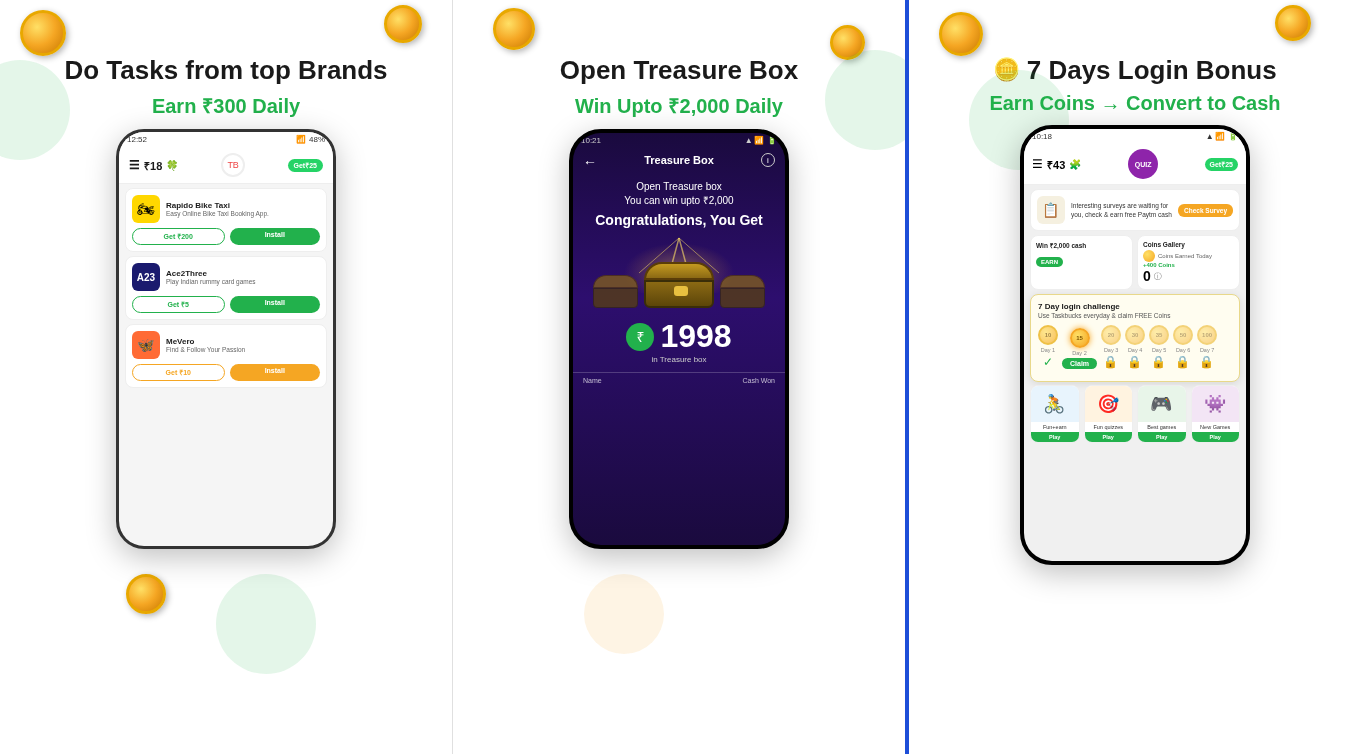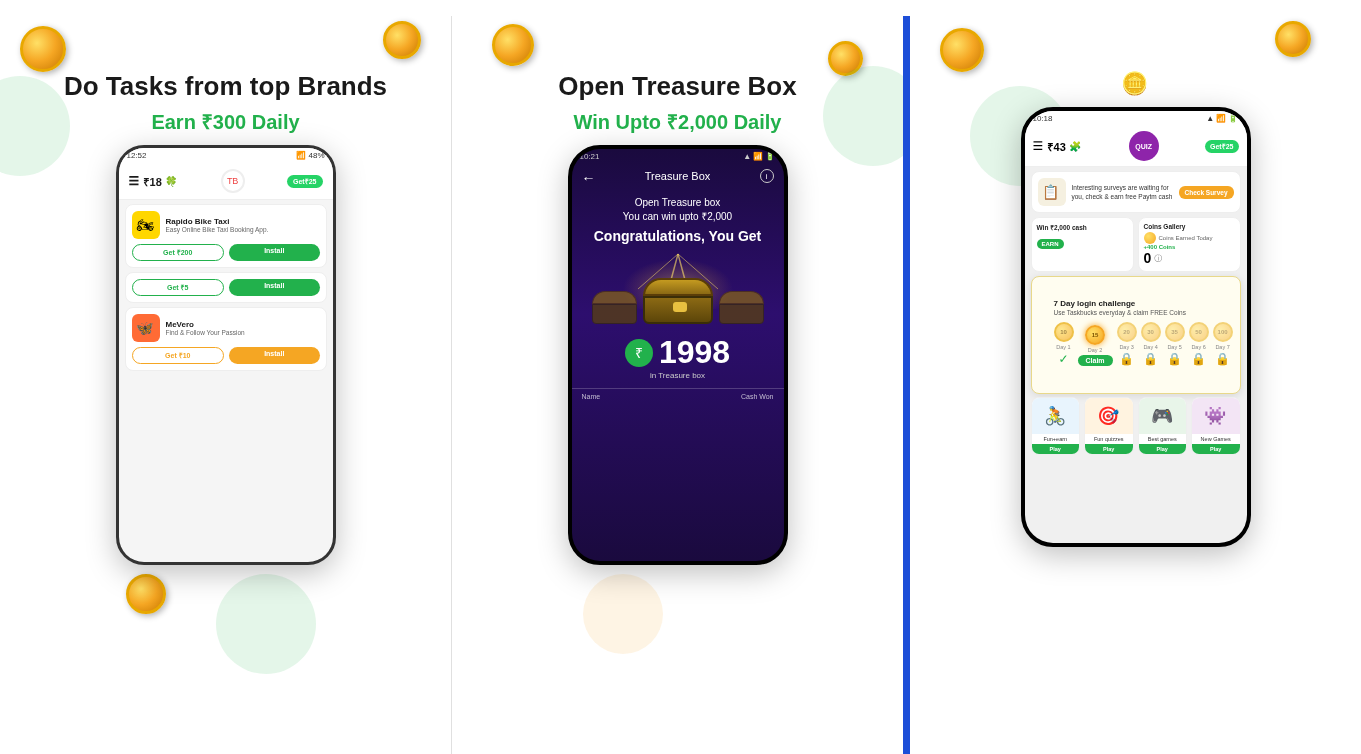--- a/index.html
+++ b/index.html
@@ -10,21 +10,20 @@
       height: 754px;
       overflow: hidden;
       display: flex;
       flex-direction: column;
     }
 
     .main-container {
       display: flex;
       flex: 1;
       width: 100%;
-      margin-top: 16px;
     }
 
     
     .coin {
       width: 52px;
       height: 52px;
       background: radial-gradient(circle at 35% 35%, #ffe066, #f5a623, #c87800);
       border-radius: 50%;
       border: 3px solid #e8a800;
       box-shadow: 2px 2px 6px rgba(0,0,0,0.3);
@@ -36,21 +35,21 @@
       flex: 1;
       position: relative;
       display: flex;
       flex-direction: column;
       align-items: center;
       padding: 0 10px;
       overflow: hidden;
     }
 
     .section-1 { background: #fff; border-right: 1px solid #e0e0e0; }
-    .section-2 { background: #fff; border-right: 7px solid #1d4ed8; }
+    .section-2 { background: #fff; border-right: 4px solid #1d4ed8; }
     .section-3 { background: #fff; }
 
     .section-title {
       font-size: 26px;
       font-weight: 800;
       color: #1a1a1a;
       margin-top: 40px;
       text-align: center;
       line-height: 1.2;
     }
@@ -386,21 +385,21 @@
       font-weight: 700;
       display: inline-block;
       margin-top: 3px;
     }
 
     
     .login-challenge-card {
       background: #fffdf0;
       margin: 3px 6px;
       border-radius: 8px;
-      padding: 22px;
+      padding: 7px;
       border: 1px solid #e8d88a;
       box-shadow: 0 2px 8px rgba(0,0,0,0.1);
     }
 
     .challenge-title {
       font-size: 8px;
       font-weight: 800;
       color: #1a1a1a;
       margin-bottom: 1px;
     }
@@ -589,20 +588,27 @@
                 <div class="task-info-desc">Easy Online Bike Taxi Booking App.</div>
               </div>
             </div>
             <div class="task-buttons">
               <div class="btn-earn btn-earn-green">Get ₹200</div>
               <div class="btn-install btn-install-green">Install</div>
             </div>
           </div>
 
           <div class="task-card">
+            <div class="task-card-top">
+              <div class="task-icon task-icon-ace">A23</div>
+              <div>
+                <div class="task-info-title">Ace2Three</div>
+                <div class="task-info-desc">Play Indian rummy card games</div>
+              </div>
+            </div>
             <div class="task-buttons">
               <div class="btn-earn btn-earn-green">Get ₹5</div>
               <div class="btn-install btn-install-green">Install</div>
             </div>
           </div>
 
           <div class="task-card">
             <div class="task-card-top">
               <div class="task-icon task-icon-mevero">🦋</div>
               <div>
@@ -637,21 +643,21 @@
       <div class="phone" style="background:#000; border-color:#000; border-radius:32px; border-width:4px;">
         <div class="phone2-screen">
 
           <div class="phone2-status">
             <span>10:21</span>
             <span>▲ 📶 🔋</span>
           </div>
 
           <div class="phone2-header">
             <span style="font-size:14px;">←</span>
-            <span style="font-size:11px; font-weight:400;">Treasure Box</span>
+            <span style="font-size:11px; font-weight:700;">Treasure Box</span>
             <span style="font-size:12px; border:1px solid #ccc; border-radius:50%; width:14px; height:14px; display:flex; align-items:center; justify-content:center; font-size:8px;">i</span>
           </div>
 
           <div class="phone2-content">
             <h3>Open Treasure box</h3>
             <h3>You can win upto ₹2,000</h3>
             <h2 style="font-size:14px; margin-top:4px;">Congratulations, You Get</h2>
 
             <div style="position:relative; height:80px; margin:5px 0;">
 
@@ -704,21 +710,27 @@
 
   <div class="section section-3">
     <div class="top-deco">
       <div class="coin" style="top:12px; left:30px; width:44px; height:44px;"></div>
       <div class="coin" style="top:5px; right:50px; width:36px; height:36px;"></div>
       <div class="deco-circle-green" style="top:70px; left:60px;"></div>
     </div>
 
     <h2 class="section-title" style="margin-top:55px; display:flex; align-items:center; gap:6px;">
       <span style="font-size:22px;">🪙</span>
+      <span>7 Days Login Bonus</span>
     </h2>
+    <p class="section-subtitle">
+      <span>Earn Coins </span>
+      <span class="arrow-icon">→</span>
+      <span> Convert to Cash</span>
+    </p>
 
     <div class="phone-wrapper">
       <div class="phone" style="background:#000; border-color:#000; border-radius:32px; border-width:4px; height:440px; width:230px;">
         <div class="phone3-screen">
 
           <div class="phone3-status">
             <span>10:18</span>
             <span>▲ 📶 🔋</span>
           </div>
 

